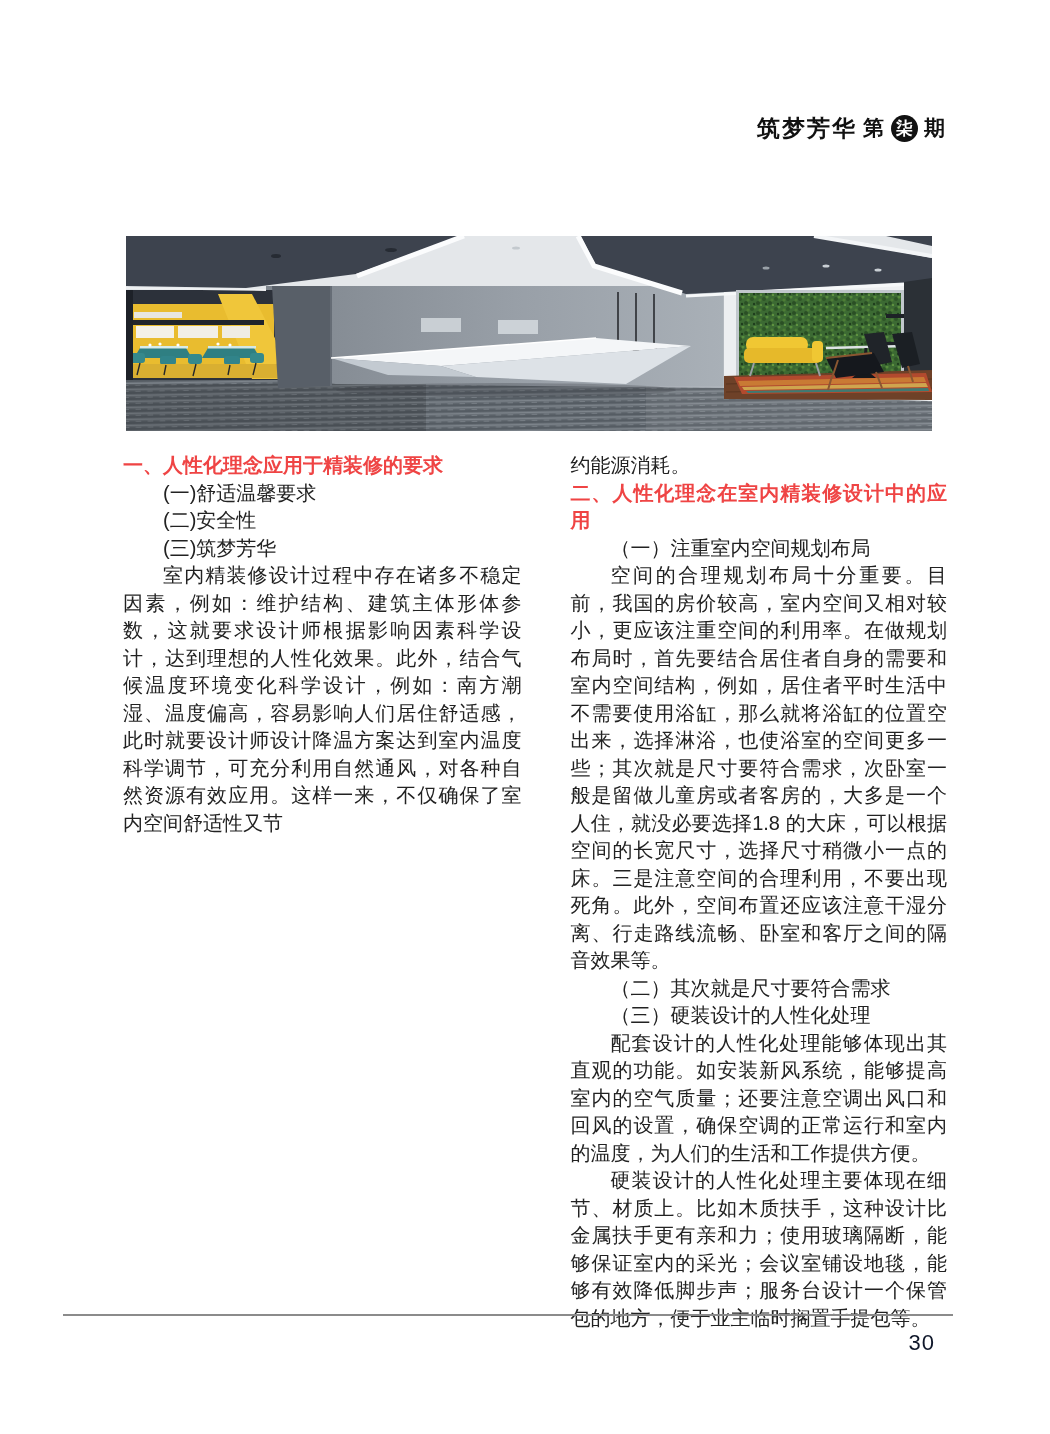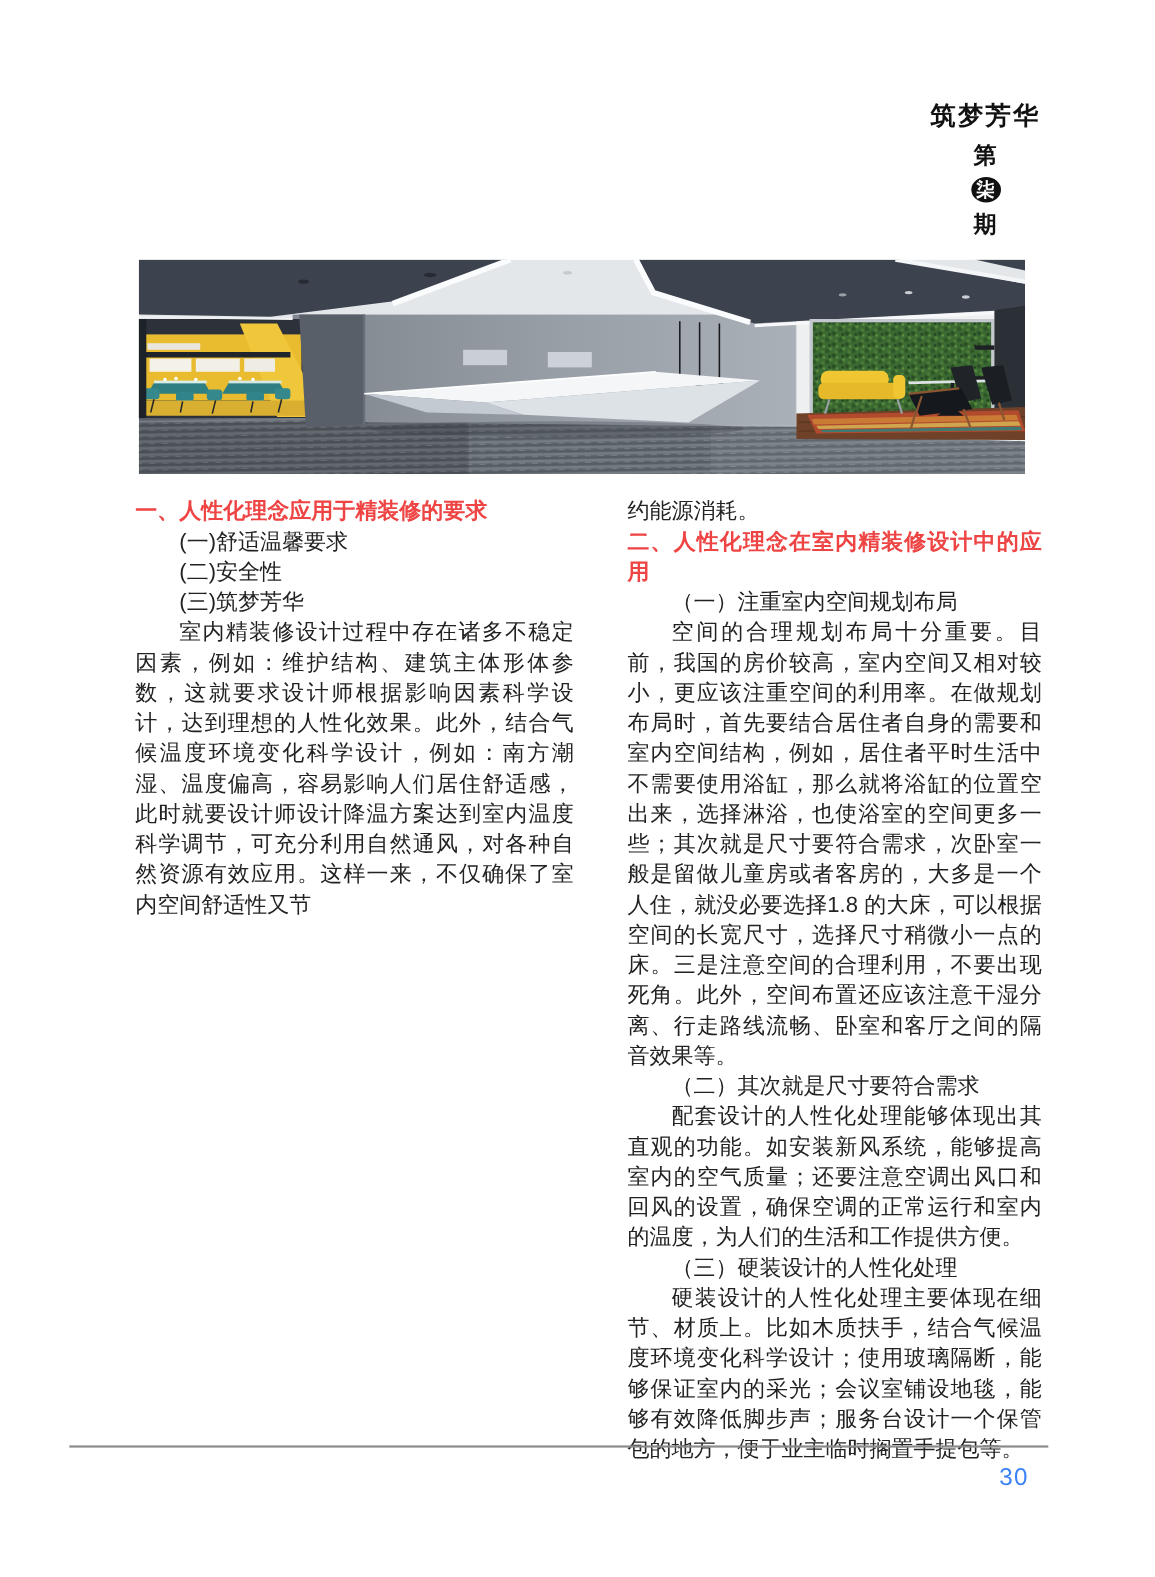--- a/index.html
+++ b/index.html
@@ -6,24 +6,23 @@
   .page{
     position:relative;
     width:1050px;height:1434px;
     background:#ffffff;
     font-family:"Liberation Sans","DejaVu Sans",sans-serif;
     color:#1a1a1a;
     overflow:hidden;
   }
   
   .header{
-    position:absolute;top:90px;right:104px;
+    position:absolute;top:113px;right:104px;
     display:flex;align-items:center;gap:6px;
     height:30px;
-    flex-direction:column;
   }
   .journal-title{font-size:23px;font-weight:bold;letter-spacing:2px;color:#111;}
   .issue-part{font-size:21px;font-weight:bold;color:#111;letter-spacing:1px;}
   .issue-circle{
     display:inline-flex;align-items:center;justify-content:center;
     width:27px;height:27px;border-radius:50%;
     background:#111;color:#fff;font-size:17px;font-weight:bold;
   }
   
   .figure{
@@ -44,21 +43,21 @@
   .block.subheading{text-indent:2em;}
   .block.body{text-indent:2em;}
   .block.body-continued{text-indent:0;}
   
   .footer-rule{
     position:absolute;left:63px;top:1314px;width:890px;height:2px;
     background:#8b8b8b;
   }
   .page-number{
     position:absolute;top:1330px;right:115px;
-    font-size:22px;color:#3b82f6;letter-spacing:1px;
+    font-size:22px;color:#0f172a;letter-spacing:1px;
   }
 </style>
 </head>
 <body>
 
 <div class="page">
 
   <div class="header">
     <span class="journal-title">筑梦芳华</span>
     <span class="issue-part">第</span>
@@ -227,22 +226,22 @@
         <div class="block subheading">(二)安全性</div>
         <div class="block subheading">(三)筑梦芳华</div>
         <div class="block body">室内精装修设计过程中存在诸多不稳定因素，例如：维护结构、建筑主体形体参数，这就要求设计师根据影响因素科学设计，达到理想的人性化效果。此外，结合气候温度环境变化科学设计，例如：南方潮湿、温度偏高，容易影响人们居住舒适感，此时就要设计师设计降温方案达到室内温度科学调节，可充分利用自然通风，对各种自然资源有效应用。这样一来，不仅确保了室内空间舒适性又节</div>
       </div>
     <div class="col col-right">
         <div class="block body-continued">约能源消耗。</div>
         <div class="block heading">二、人性化理念在室内精装修设计中的应用</div>
         <div class="block subheading">（一）注重室内空间规划布局</div>
         <div class="block body">空间的合理规划布局十分重要。目前，我国的房价较高，室内空间又相对较小，更应该注重空间的利用率。在做规划布局时，首先要结合居住者自身的需要和室内空间结构，例如，居住者平时生活中不需要使用浴缸，那么就将浴缸的位置空出来，选择淋浴，也使浴室的空间更多一些；其次就是尺寸要符合需求，次卧室一般是留做儿童房或者客房的，大多是一个人住，就没必要选择1.8 的大床，可以根据空间的长宽尺寸，选择尺寸稍微小一点的床。三是注意空间的合理利用，不要出现死角。此外，空间布置还应该注意干湿分离、行走路线流畅、卧室和客厅之间的隔音效果等。</div>
         <div class="block subheading">（二）其次就是尺寸要符合需求</div>
+        <div class="block subheading">（三）硬装设计的人性化处理</div>
         <div class="block body">配套设计的人性化处理能够体现出其直观的功能。如安装新风系统，能够提高室内的空气质量；还要注意空调出风口和回风的设置，确保空调的正常运行和室内的温度，为人们的生活和工作提供方便。</div>
-        <div class="block subheading">（三）硬装设计的人性化处理</div>
-        <div class="block body">硬装设计的人性化处理主要体现在细节、材质上。比如木质扶手，结合气候温度环境变化科学设计；使用玻璃隔断，能够保证室内的采光；会议室铺设地毯，能够有效降低脚步声；服务台设计一个保管包的地方，便于业主临时搁置手提包等。</div>
+        <div class="block body">硬装设计的人性化处理主要体现在细节、材质上。比如木质扶手，这种设计比金属扶手更有亲和力；使用玻璃隔断，能够保证室内的采光；会议室铺设地毯，能够有效降低脚步声；服务台设计一个保管包的地方，便于业主临时搁置手提包等。</div>
       </div>
   </div>
 
   <div class="footer-rule"></div>
   <div class="page-number">30</div>
 
 </div>
 
 </body></html>

